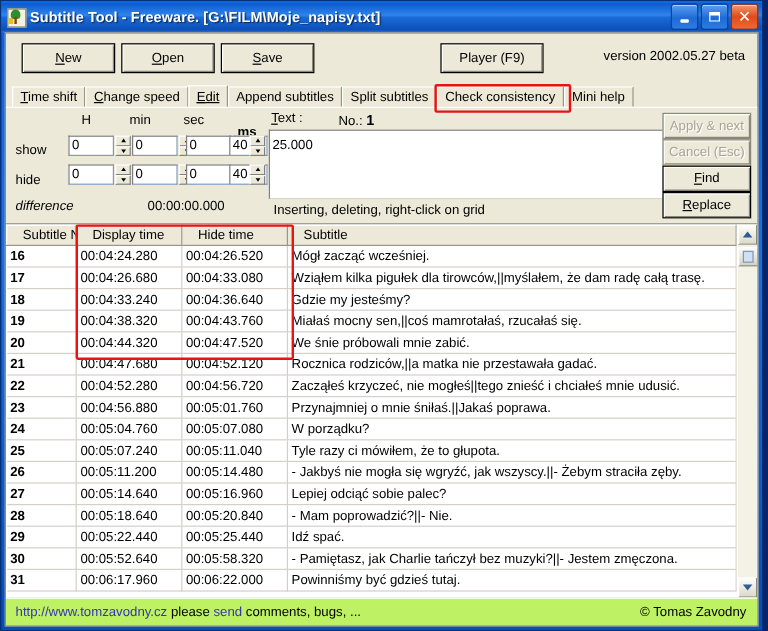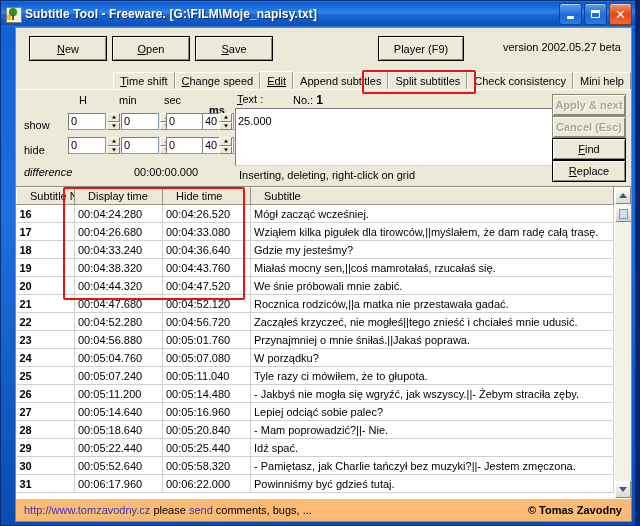--- a/index.html
+++ b/index.html
@@ -47,21 +47,21 @@
     position:relative;
   }
   .wbtn.min,.wbtn.max{background:linear-gradient(to bottom,#5c9ff0,#1e6ad6 55%,#2d7ce0);}
   .wbtn.close{background:linear-gradient(to bottom,#f39a72,#e04a18 50%,#f06a36);border-color:#9c2d06;}
   .wbtn .g-min{width:7px;height:3px;background:#fff;margin-top:7px;border-radius:1px;}
   .wbtn .g-max{width:9px;height:8px;border:1px solid #fff;border-top-width:3px;box-sizing:border-box;}
   .wbtn .g-close{color:#fff;font-size:13px;font-weight:bold;line-height:1;font-family:"DejaVu Sans",sans-serif;}
 
   
   .client{
-    flex:1 1 auto;margin:0 3px 3px 14px;background:#ece9d8;
+    flex:1 1 auto;margin:0 3px 3px 3px;background:#ece9d8;
     border:1px solid #8d8a7d;
     display:flex;flex-direction:column;position:relative;
     box-sizing:border-box;
   }
 
   
   .toolbar{flex:0 0 auto;height:41px;position:relative;}
   .tbtn{
     position:absolute;top:8px;height:23px;
     background:#ece9d8;border:1px solid #000;
@@ -75,21 +75,21 @@
   #btn-open{left:96px;width:76px;}
   #btn-save{left:179px;width:76px;}
   #btn-player{left:362px;width:84px;}
   .version{
     position:absolute;right:10px;top:13px;font-size:11px;color:#000;white-space:nowrap;
   }
 
   
   .tabstrip{
     flex:0 0 auto;height:20px;position:relative;
-    padding-left:16px;display:flex;align-items:flex-end;justify-content:flex-end;
+    padding-left:5px;display:flex;align-items:flex-end;
   }
   .tab{
     height:17px;line-height:17px;padding:0 6px;font-size:11px;color:#000;
     border-left:1px solid #fff;border-top:1px solid #fff;border-right:1px solid #9a9684;
     background:#ece9d8;margin-right:0px;cursor:default;white-space:nowrap;
     box-sizing:border-box;
   }
   .tab.sel{
     height:19px;line-height:18px;border:1px solid #fff;border-right-color:#9a9684;
     border-bottom:none;background:#ece9d8;font-weight:normal;
@@ -153,21 +153,21 @@
     box-sizing:border-box;font-size:11px;padding:6px 2px;color:#000;overflow:hidden;
   }
   .hint{position:absolute;left:223px;top:79px;font-size:11px;color:#000;}
 
   .sbtn{
     position:absolute;right:5px;height:20px;width:72px;
     background:#ece9d8;border:1px solid #000;
     box-shadow:inset 1px 1px 0 #fff, inset -1px -1px 0 #8a8878;
     font-size:11px;display:flex;align-items:center;justify-content:center;cursor:default;
   }
-  .sbtn.disabled{color:#a9a496;text-shadow:1px 1px 0 #fff;border-color:#8a8878;font-weight:bold;}
+  .sbtn.disabled{color:#a9a496;text-shadow:1px 1px 0 #fff;border-color:#8a8878;}
   .sbtn u{text-decoration:underline;}
   #btn-apply{top:4px;}
   #btn-cancel{top:26px;}
   #btn-find{top:48px;}
   #btn-replace{top:70px;}
 
   
   .gridwrap{
     flex:1 1 auto;margin:0;position:relative;display:flex;flex-direction:column;
     border-top:1px solid #8d8a7d;background:#fff;overflow:hidden;
@@ -210,29 +210,29 @@
   .sb-thumb{
     position:absolute;left:0;top:2px;width:17px;height:16px;box-sizing:border-box;
     background:linear-gradient(to bottom,#fbfaf4,#d6d2c0);
     border:1px solid #fff;border-right-color:#8a8878;border-bottom-color:#8a8878;
     display:flex;align-items:center;justify-content:center;
   }
   .sb-thumb .grip{width:7px;height:8px;border:1px solid #7d97bd;background:#cfe0f2;}
 
   
   .statusbar{
-    flex:0 0 auto;height:22px;background:#fdba74;
+    flex:0 0 auto;height:22px;background:#bef264;
     border-top:1px solid #fff;
     display:flex;align-items:center;padding:0 8px;
     font-size:11px;position:relative;
   }
   .status-link{color:#3434b8;text-decoration:none;}
   .status-send{color:#3434b8;}
   .status-left{white-space:nowrap;}
-  .status-right{position:absolute;right:9px;font-weight:bold;white-space:nowrap;font-size:11px;}
+  .status-right{position:absolute;right:9px;font-weight:normal;white-space:nowrap;font-size:11px;}
 </style>
 </head>
 <body>
 
 <div class="window">
 
   <div class="titlebar">
     <div class="app-icon">
       <div class="i-bg"></div>
         <div class="i-y"></div>

